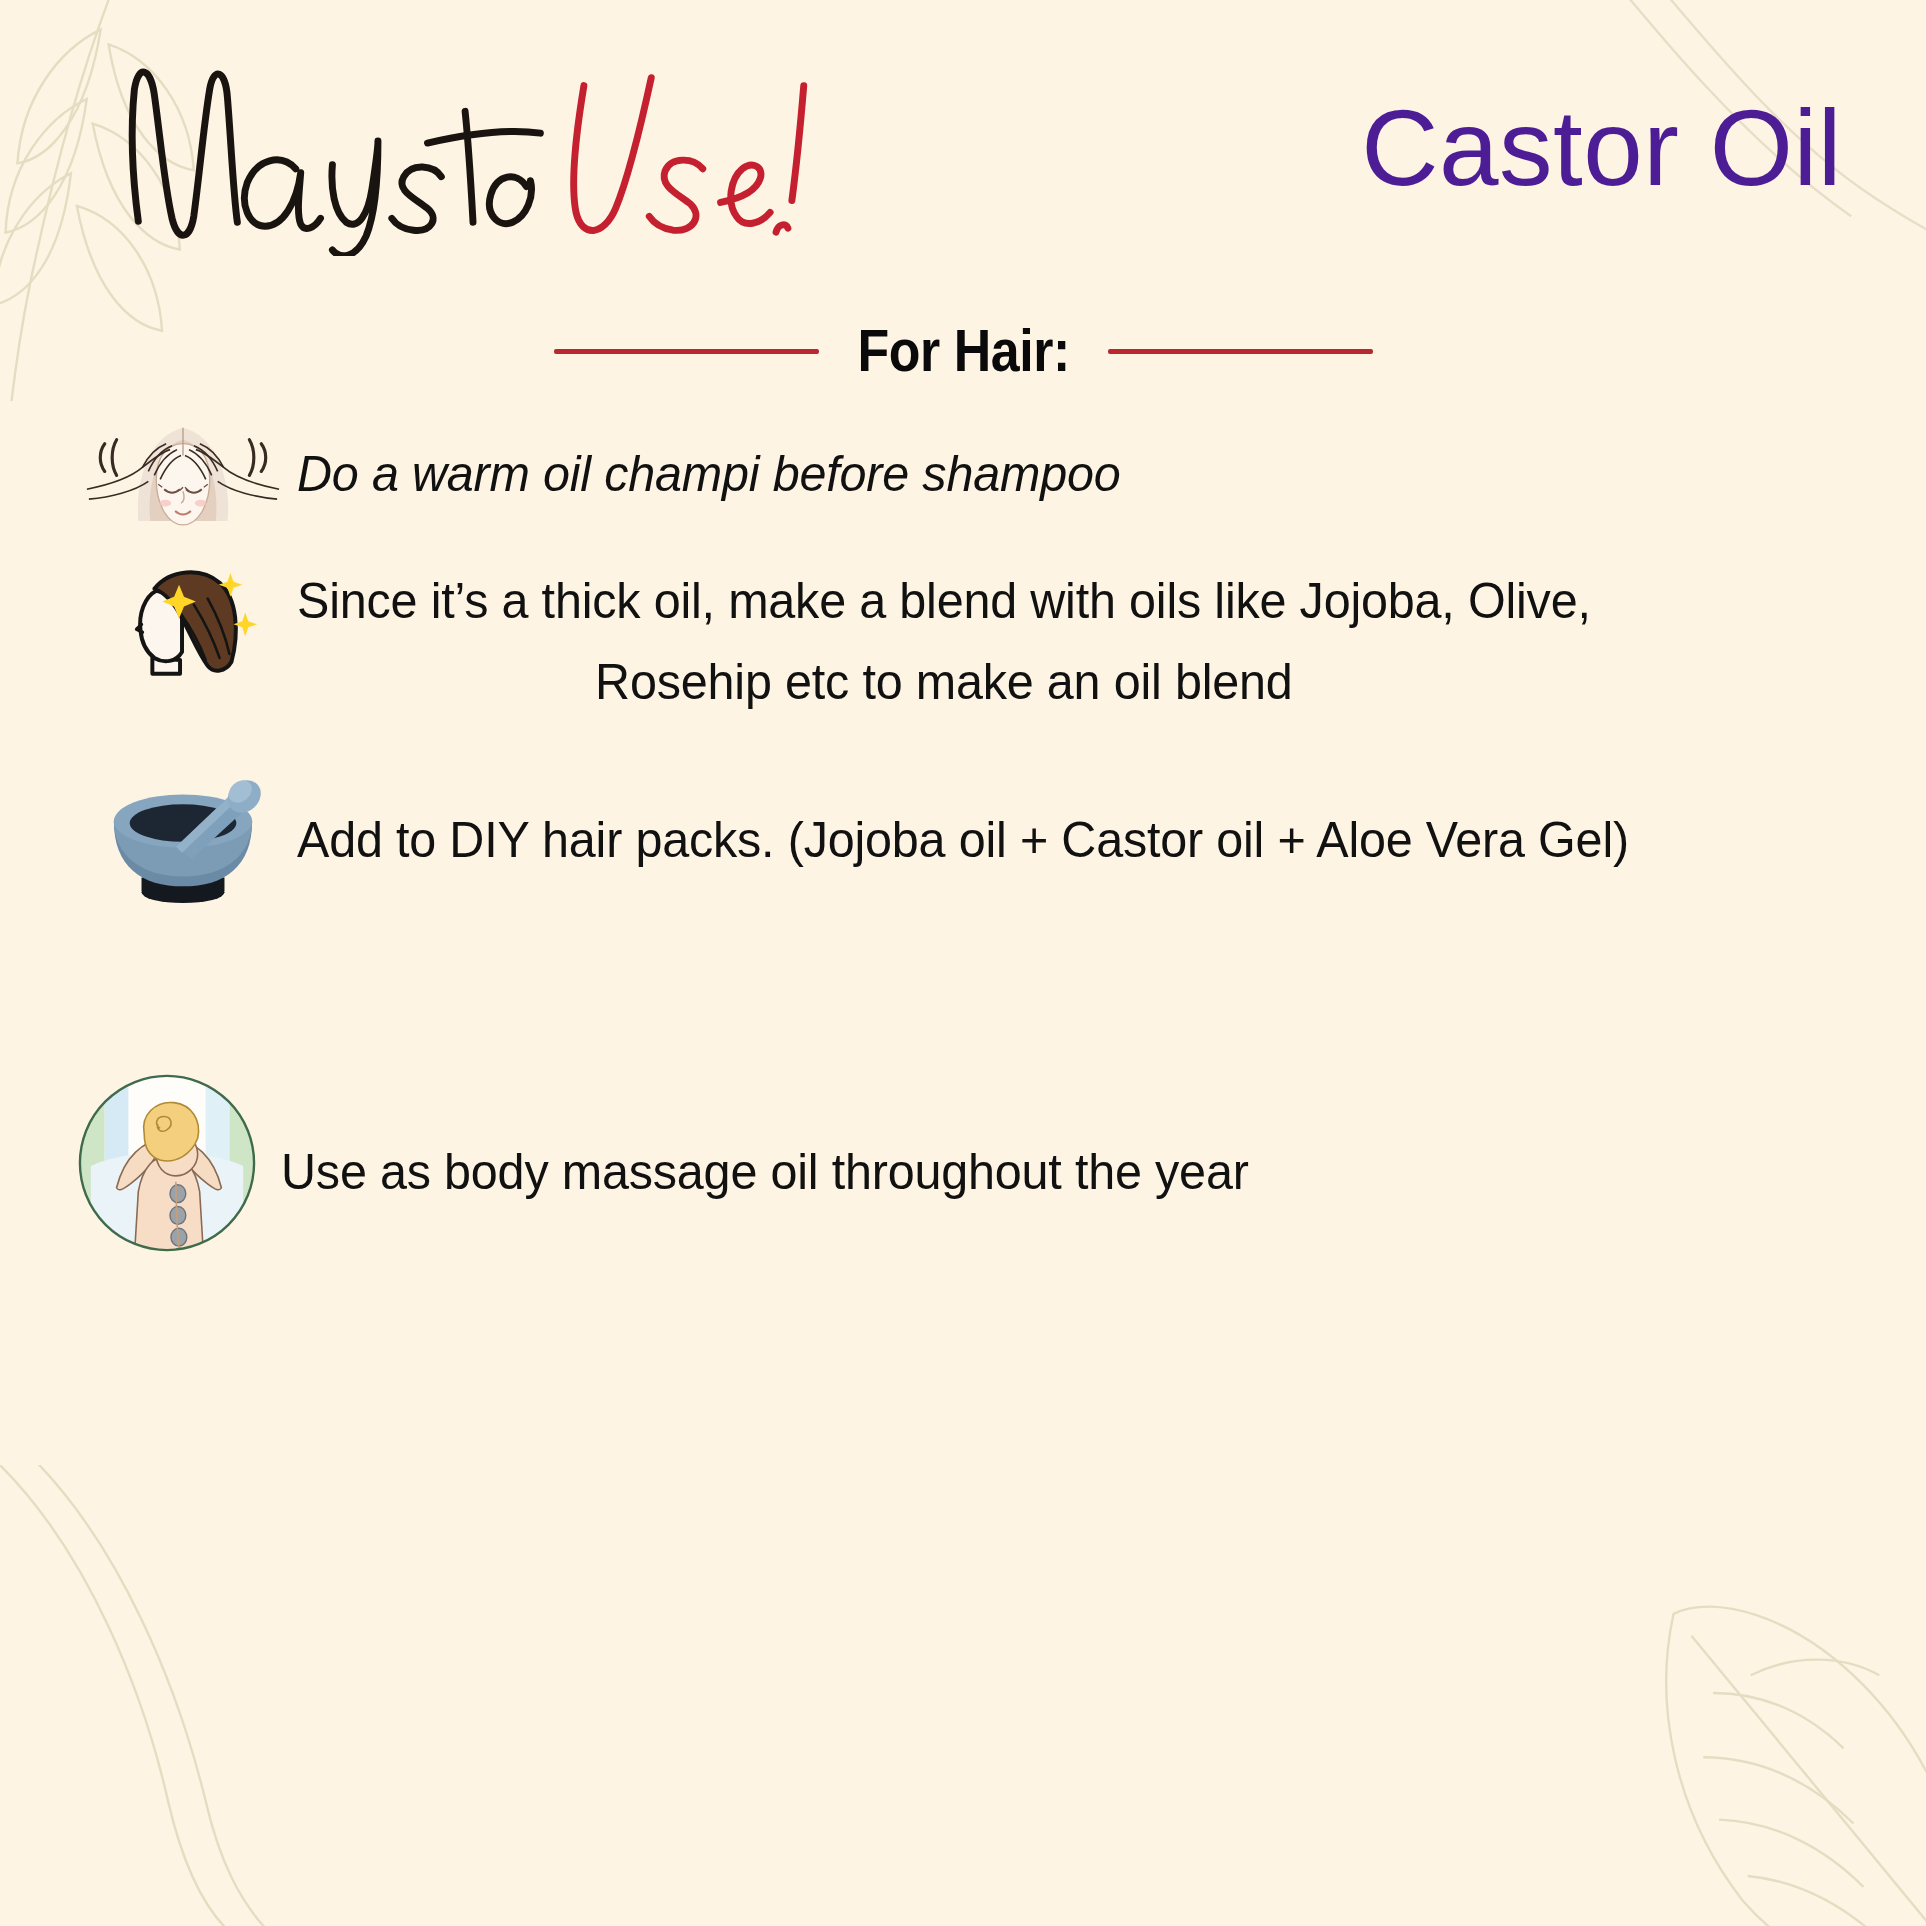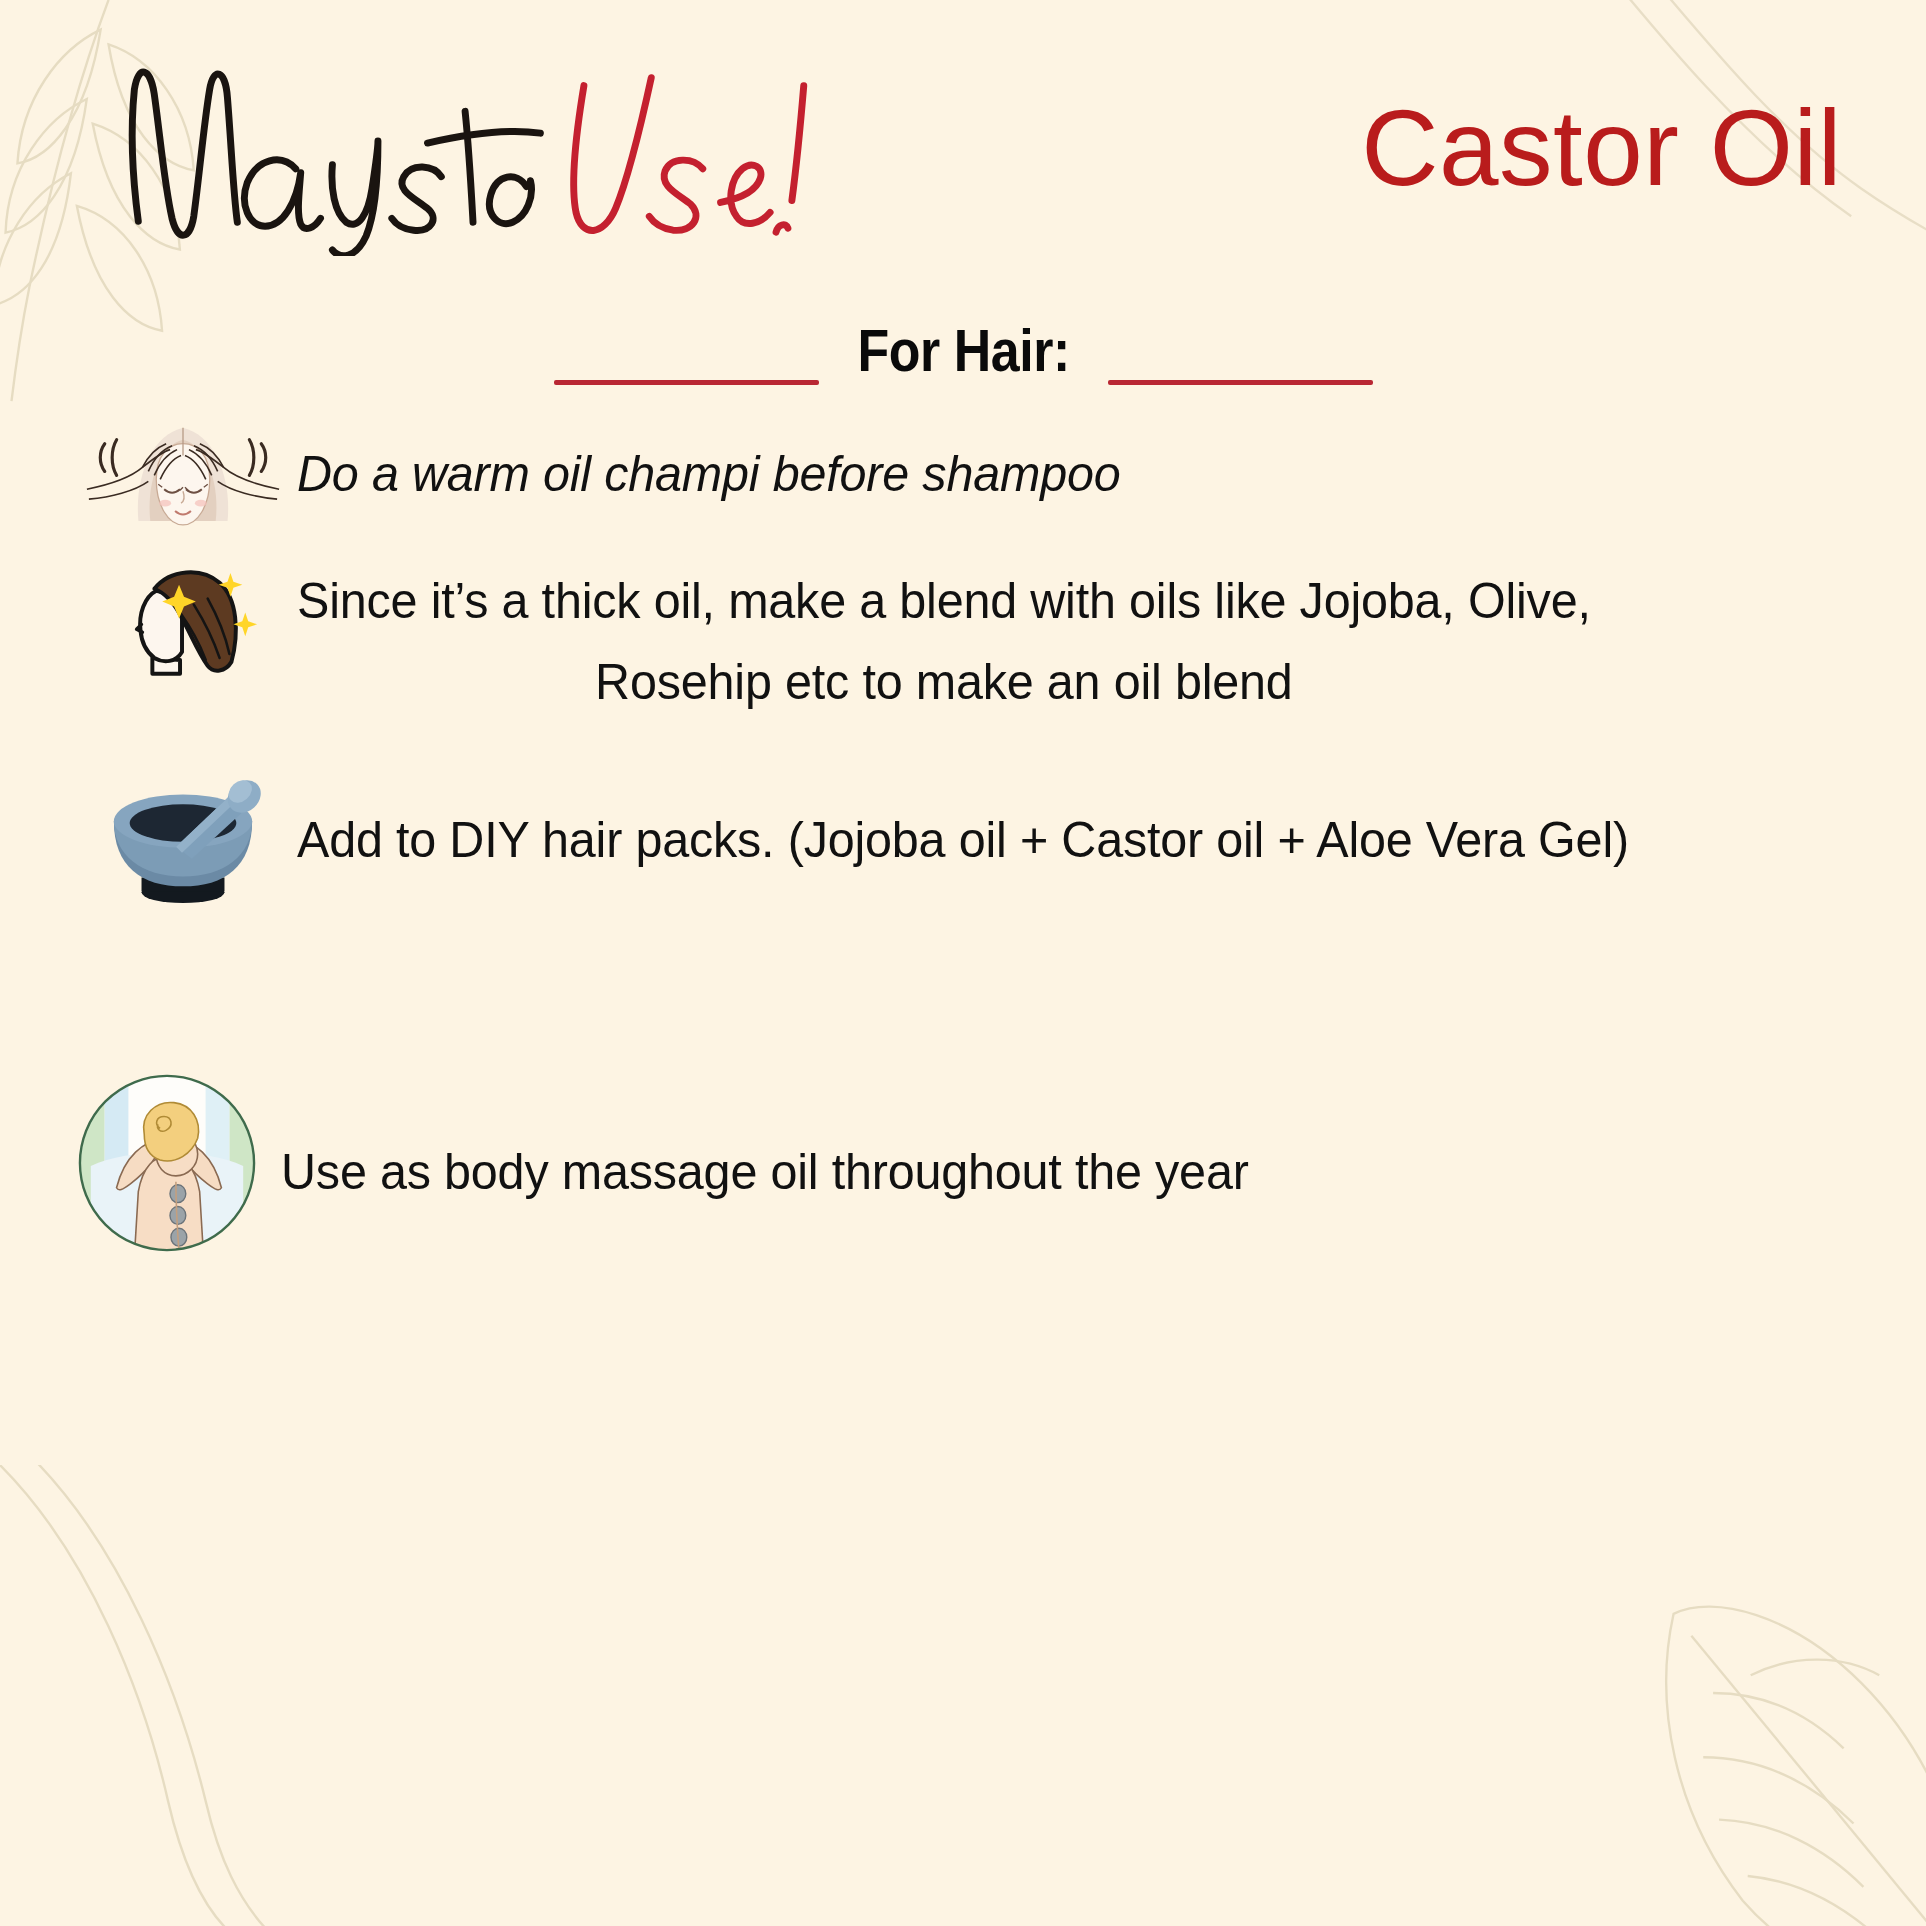--- a/index.html
+++ b/index.html
@@ -53,33 +53,33 @@
   }
 
   .brand-title {
     position: absolute;
     right: 85px;
     top: 95px;
     font-family: "Liberation Sans", sans-serif;
     font-size: 107px;
     font-weight: 300;
     letter-spacing: 0.5px;
-    color: #b91c1c;
+    color: #4c1d95;
     line-height: 1;
     white-space: nowrap;
     text-align: center;
   }
 
   
   .section-head {
     position: absolute;
     left: 0;
     width: 1927px;
     display: flex;
-    align-items: flex-end;
+    align-items: center;
     justify-content: center;
     gap: 24px;
     z-index: 3;
   }
   .rule {
     width: 265px;
     height: 5px;
     background: #b92733;
     border-radius: 2px;
   }

